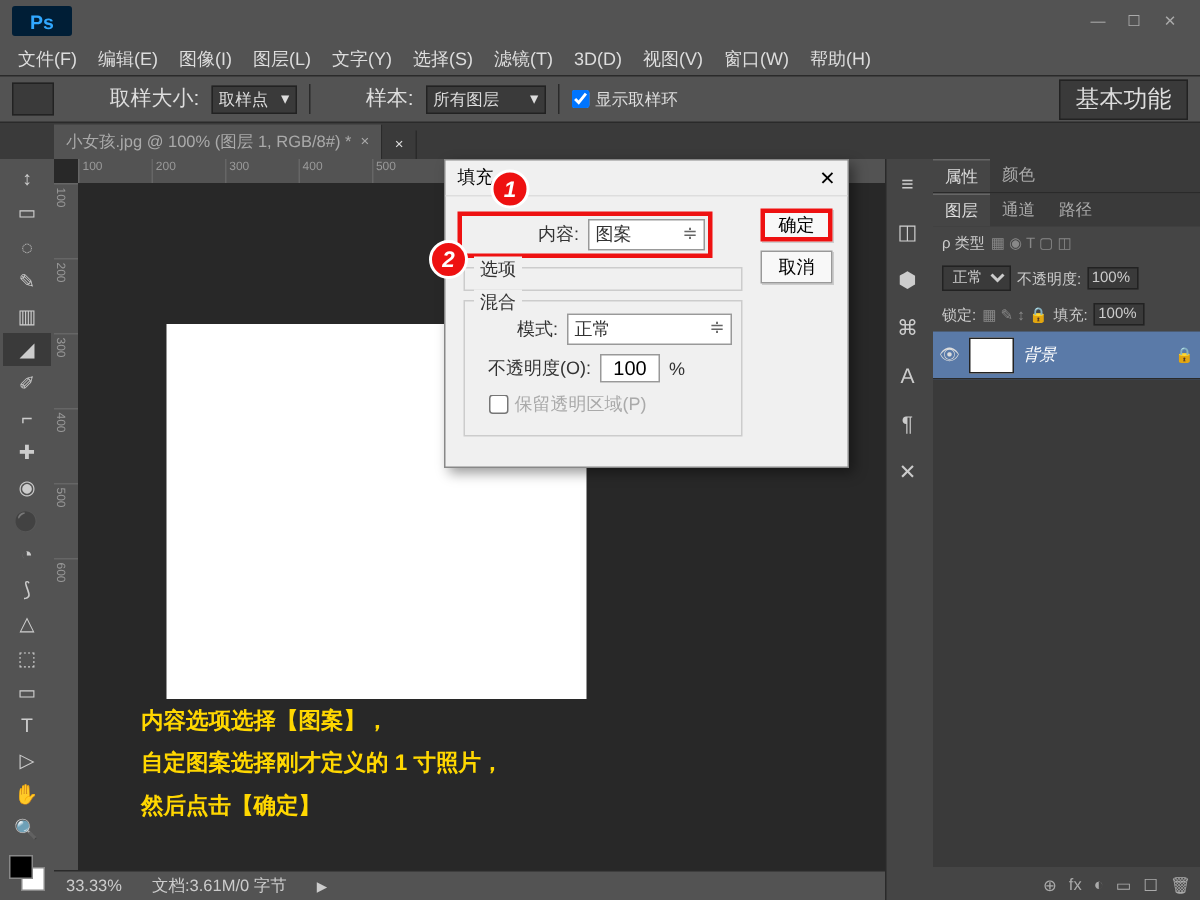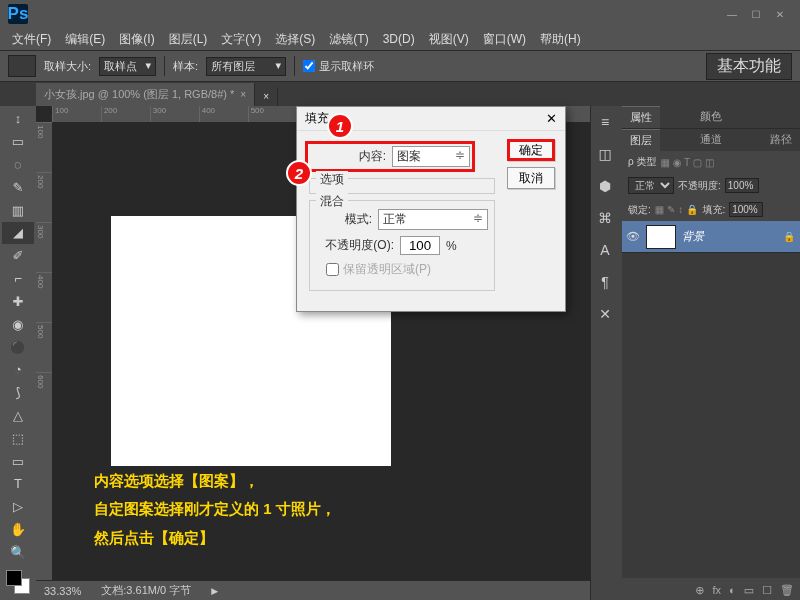--- a/index.html
+++ b/index.html
@@ -1,28 +1,28 @@
 <!DOCTYPE html>
 <html><head>
 <meta charset="utf-8">
 <style>
 * { margin: 0; padding: 0; box-sizing: border-box; font-family: "Microsoft YaHei", sans-serif; }
 body { background: #535353; width: 800px; height: 600px; overflow: hidden; position: relative; }
 
 .titlebar { height: 28px; background: #535353; display: flex; align-items: center; padding: 0 8px; }
-.ps-logo { width: 20px; height: 20px; background: #001e36; color: #31a8ff; font-weight: bold; font-size: 17px; display: flex; align-items: center; justify-content: center; border-radius: 2px; }
+.ps-logo { width: 40px; height: 20px; background: #001e36; color: #31a8ff; font-weight: bold; font-size: 13px; display: flex; align-items: center; justify-content: center; border-radius: 2px; }
 .win-controls { margin-left: auto; display: flex; gap: 0; }
 .win-btn { width: 24px; height: 16px; color: #aaa; font-size: 10px; display: flex; align-items: center; justify-content: center; cursor: pointer; }
 
 .menubar { height: 22px; background: #535353; display: flex; align-items: center; padding: 0 6px; gap: 2px; }
 .menu-item { color: #ddd; font-size: 12px; padding: 2px 6px; cursor: pointer; }
 
 .optbar { height: 32px; background: #535353; border-top: 1px solid #2a2a2a; border-bottom: 1px solid #2a2a2a; display: flex; align-items: center; padding: 0 8px; gap: 8px; }
 .opt-icon { width: 28px; height: 22px; background: #3a3a3a; border: 1px solid #222; }
-.opt-label { color: #ddd; font-size: 11px; }
+.opt-label { color: #ddd; font-size: 14px; margin-left: 29px; }
 .opt-select { background: #3a3a3a; color: #ddd; border: 1px solid #222; font-size: 11px; padding: 1px 18px 1px 4px; position: relative; }
 .opt-select::after { content: "▾"; position: absolute; right: 4px; }
 .divider { width: 1px; height: 20px; background: #2a2a2a; }
 .check { color: #ddd; font-size: 11px; display: flex; align-items: center; gap: 4px; }
 .check input { width: 12px; height: 12px; }
 .workspace-btn { margin-left: auto; background: #3a3a3a; border: 1px solid #222; color: #ddd; font-size: 16px; padding: 2px 10px; }
 
 .tabbar { height: 24px; background: #3a3a3a; display: flex; align-items: flex-end; padding-left: 36px; }
 .doc-tab { background: #535353; color: #aaa; font-size: 11px; padding: 4px 8px; border-right: 1px solid #2a2a2a; display: flex; gap: 6px; align-items: center; }
 .doc-tab.active { background: #3a3a3a; color: #ddd; }
@@ -45,21 +45,21 @@
 .canvas { position: absolute; top: 110px; left: 75px; width: 280px; height: 250px; background: #fff; }
 
 .annotations { position: absolute; bottom: 50px; left: 58px; color: #ffd700; font-size: 15px; font-weight: bold; line-height: 1.9; }
 
 .statusbar { position: absolute; bottom: 0; left: 36px; right: 210px; height: 20px; background: #535353; display: flex; align-items: center; color: #ccc; font-size: 11px; gap: 20px; padding: 0 8px; border-top: 1px solid #2a2a2a; }
 
 .right-strip { width: 32px; background: #454545; border-left: 1px solid #2a2a2a; display: flex; flex-direction: column; padding: 4px 2px; gap: 8px; }
 .strip-icon { width: 24px; height: 24px; color: #ccc; display: flex; align-items: center; justify-content: center; font-size: 14px; cursor: pointer; }
 
 .panels { width: 178px; background: #454545; display: flex; flex-direction: column; }
-.panel-tabs { display: flex; background: #3a3a3a; height: 22px; gap: 32px; }
+.panel-tabs { display: flex; background: #3a3a3a; height: 22px; }
 .panel-tab { color: #aaa; font-size: 11px; padding: 3px 8px; cursor: pointer; }
 .panel-tab.active { background: #454545; color: #ddd; border-top: 1px solid #666; }
 .prop-body { flex: 0 0 200px; padding: 8px; color: #999; font-size: 11px; }
 .layers-panel { border-top: 1px solid #2a2a2a; display: flex; flex-direction: column; flex: 1; }
 .layer-ctrl { padding: 4px 6px; display: flex; align-items: center; gap: 4px; font-size: 10px; color: #ccc; }
 .layer-ctrl select, .layer-ctrl input { background: #3a3a3a; color: #ccc; border: 1px solid #222; font-size: 10px; padding: 1px 2px; }
 .layer-icons { display: flex; gap: 3px; font-size: 10px; color: #888; }
 .layer-list { flex: 1; background: #3a3a3a; }
 .layer-row { height: 32px; background: #5a7aa8; display: flex; align-items: center; padding: 0 4px; gap: 6px; border-bottom: 1px solid #2a2a2a; }
 .layer-eye { color: #ddd; font-size: 11px; width: 14px; }

